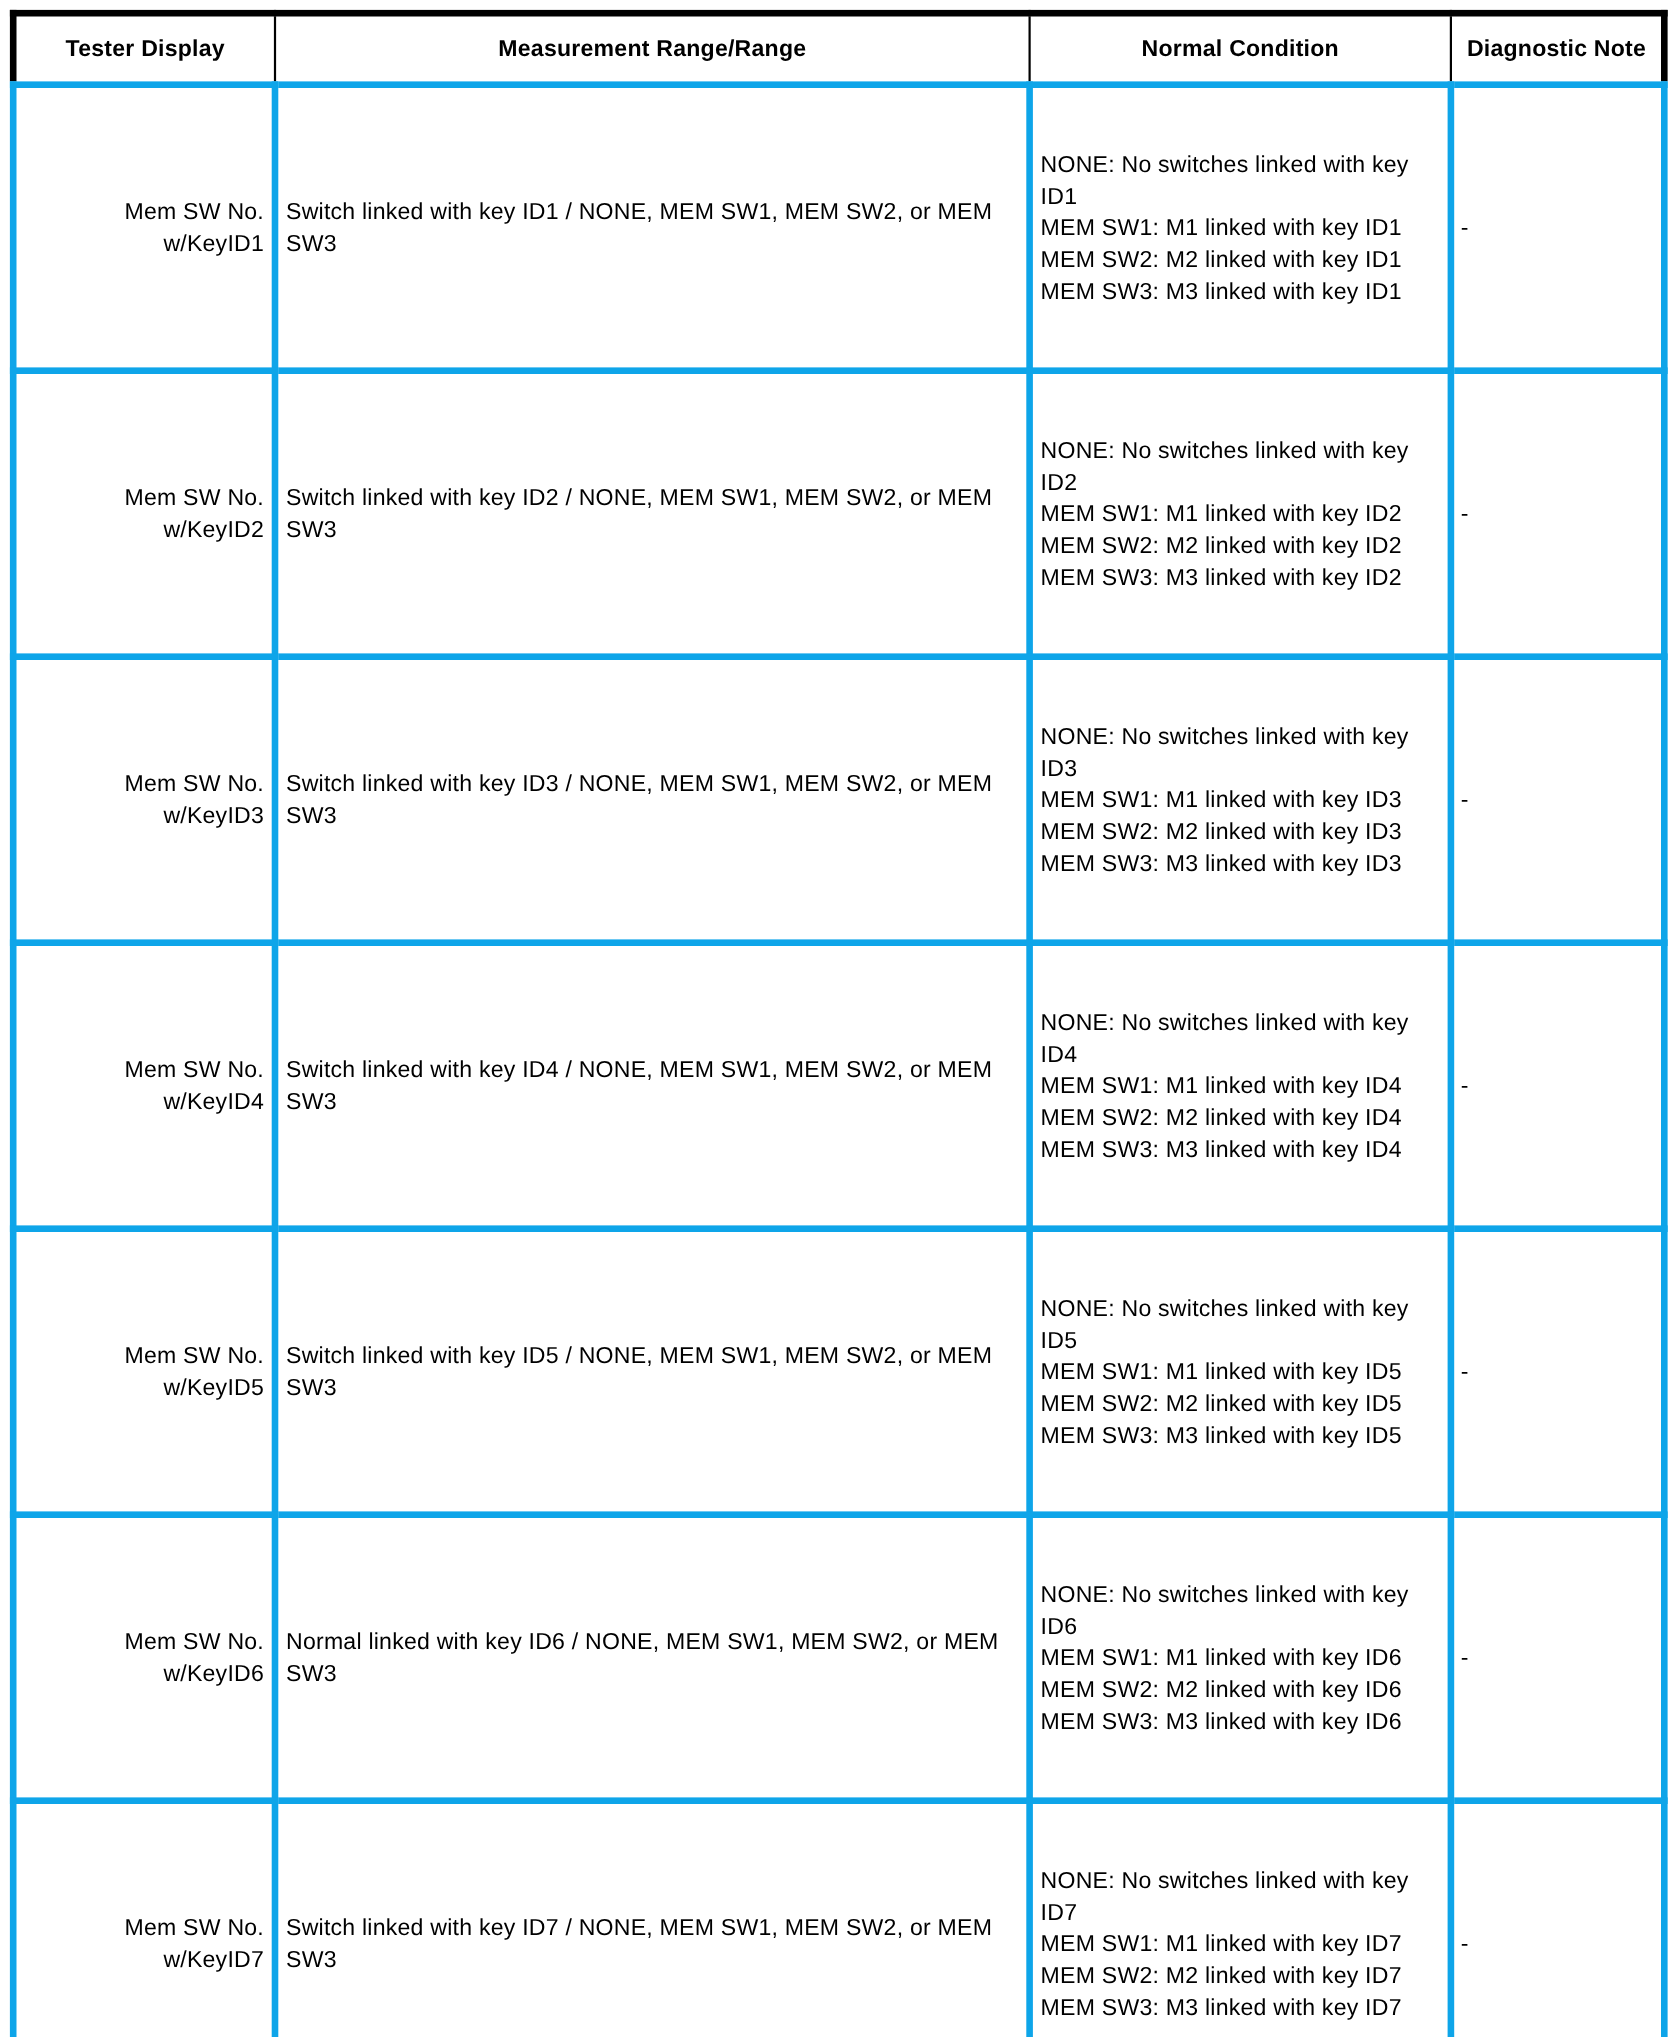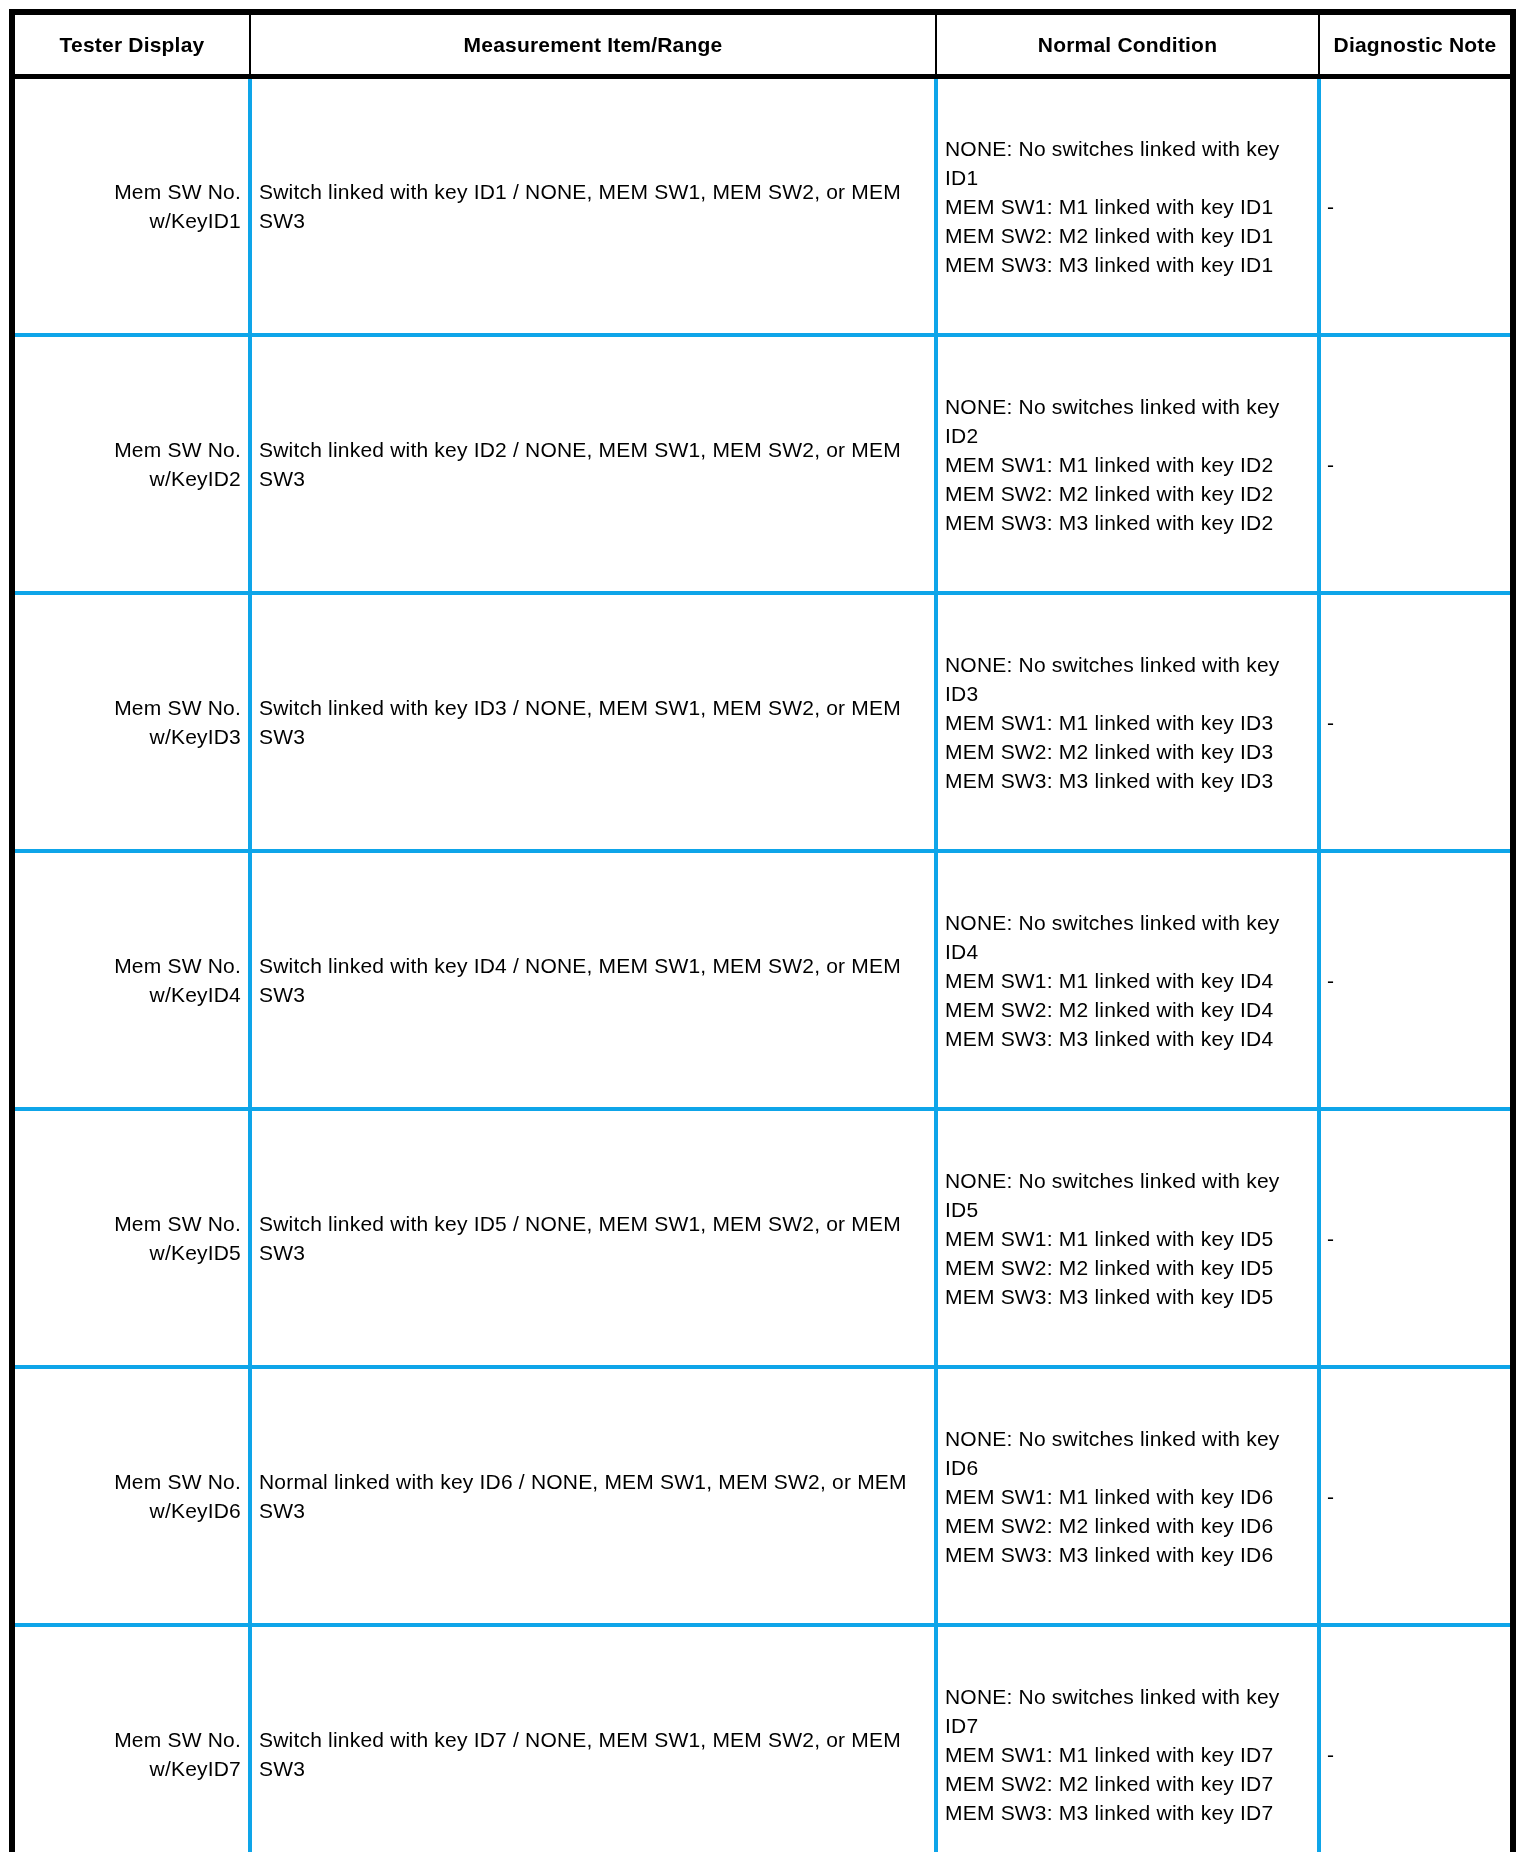--- a/index.html
+++ b/index.html
@@ -36,21 +36,21 @@
     font-weight: bold;
     text-align: center;
     vertical-align: middle;
     height: 55px;
     padding: 2px 4px;
     font-size: 21px;
     line-height: 26px;
     letter-spacing: 0.2px;
   }
   td {
-    border: 4px solid #0ea5e9;
+    border: 6px solid #0ea5e9;
     vertical-align: middle;
     padding: 4px 7px;
     height: 246px;
     text-align: left;
     overflow: hidden;
     margin-left: 48px;
   }
   td.tester-cell {
     white-space: pre-line;
     text-align: right;
@@ -69,21 +69,21 @@
   <table class="diag-table">
     <colgroup>
       <col class="c-tester">
       <col class="c-measure">
       <col class="c-normal">
       <col class="c-note">
     </colgroup>
     <thead>
       <tr>
         <th>Tester Display</th>
-        <th>Measurement Item/Range</th>
+        <th>Measurement Range/Range</th>
         <th>Normal Condition</th>
         <th>Diagnostic Note</th>
       </tr>
     </thead>
     <tbody>
 
       <tr>
         <td class="tester-cell">Mem SW No.
 w/KeyID1</td>
         <td class="measure-cell">Switch linked with key ID1 / NONE, MEM SW1, MEM SW2, or MEM SW3</td>

